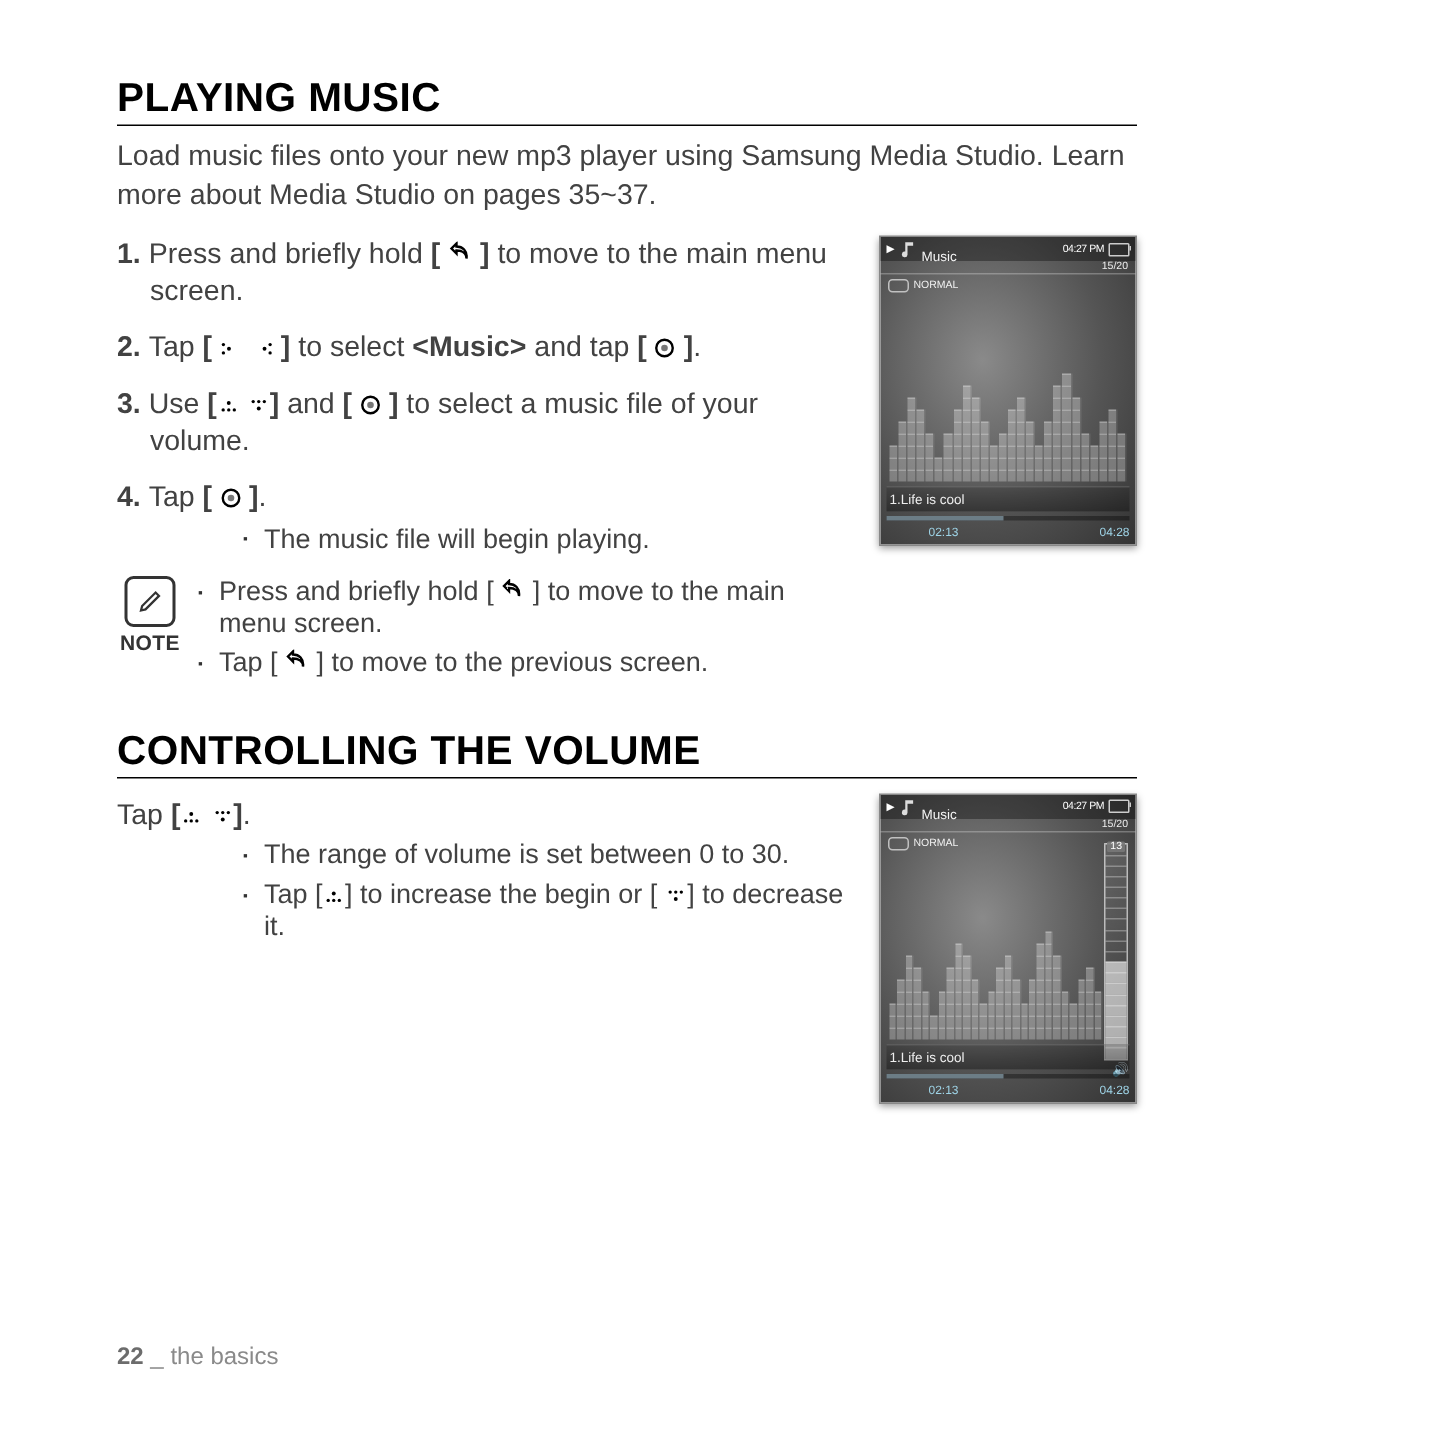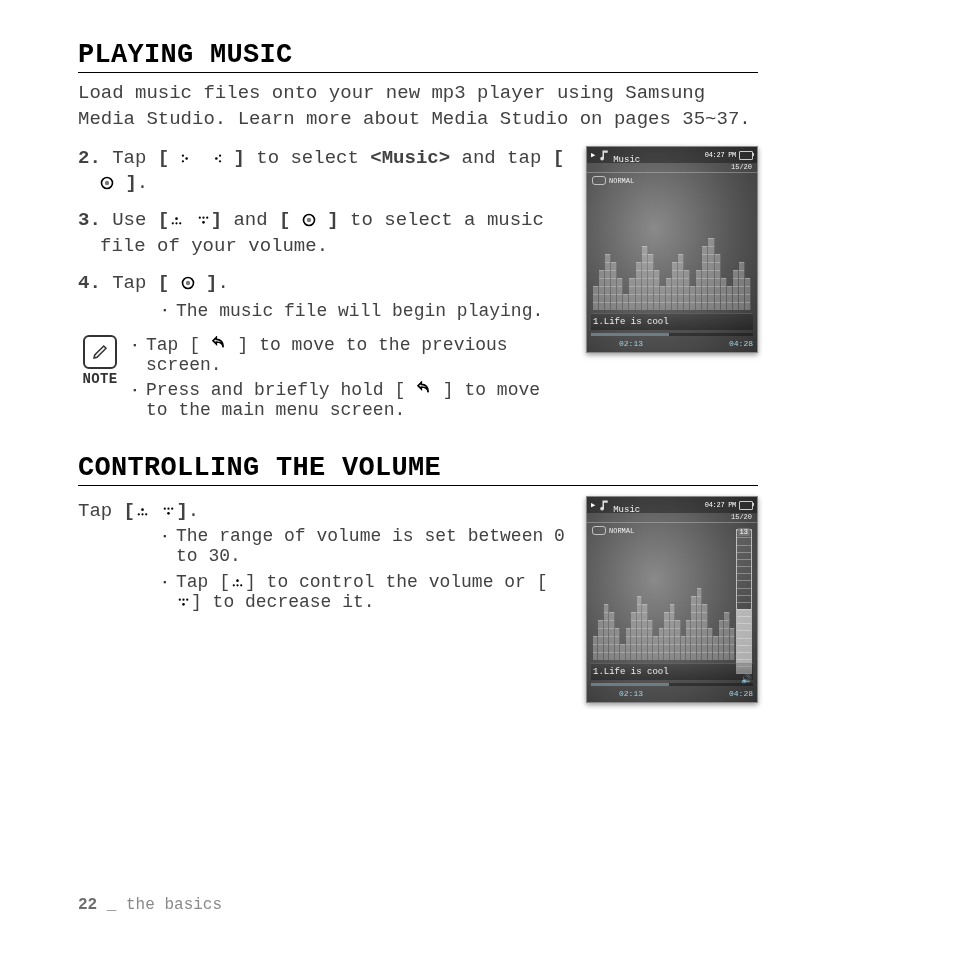--- a/index.html
+++ b/index.html
@@ -1,16 +1,16 @@
 <!DOCTYPE html>
 <html><head>
 <meta charset="utf-8">
 <style>
   html,body{margin:0;padding:0;background:#fff;color:#000;}
-  .page{width:822px;height:954px;padding:40px 64px 30px 78px;box-sizing:border-box;font-family:Liberation Mono, monospace;position:relative;}
+  .page{width:822px;height:954px;padding:50px 64px 30px 78px;box-sizing:border-box;font-family:Liberation Sans, sans-serif;position:relative;}
   h1{font-size:27px;letter-spacing:0.3px;font-weight:700;margin:0 0 6px 0;border-bottom:1.5px solid #000;padding-bottom:2px;}
   .intro{font-size:19px;color:#424242;line-height:1.35;margin:8px 0 10px 0;}
   .row{display:flex;gap:14px;align-items:flex-start;}
   .txtcol{flex:1;}
   ol.steps{margin:4px 0 0 0;padding:0;list-style:none;}
   ol.steps>li{font-size:19px;color:#424242;margin:0 0 12px 0;padding-left:22px;text-indent:-22px;line-height:1.32;}
   ol.steps .num{font-weight:700;}
   ol.steps .b{font-weight:700;}
   .sub{margin:4px 0 0 44px;font-size:18px;color:#424242;}
   .sub li{list-style:none;position:relative;padding-left:14px;margin:0 0 6px 0;}
@@ -65,20 +65,25 @@
 
 <div class="page">
 
   <h1>PLAYING MUSIC</h1>
   <p class="intro">Load music files onto your new mp3 player using Samsung Media Studio. Learn more about Media Studio on pages 35~37.</p>
 
   <div class="row">
     <div class="txtcol">
       <ol class="steps">
         <li>
+          <span class="num">1. </span><span>Press and briefly hold </span><span class="b">[ <svg class="ic ic-back" viewBox="0 0 24 24">
+                <path fill="none" stroke="#000" stroke-width="2.4" d="M8 5v-3l-5 5 5 5v-3c6 0 10 3 10 8 1-8-4-12-10-12z"></path>
+              </svg> ]</span><span> to move to the main menu screen.</span>
+        </li>
+        <li>
           <span class="num">2. </span><span>Tap </span><span class="b">[ <svg class="ic ic-dotsL" viewBox="0 0 16 14">
                 <circle cx="6" cy="7" r="1.4"></circle>
                 <circle cx="2" cy="4" r="1.2"></circle>
                 <circle cx="2" cy="10" r="1.2"></circle>
               </svg> <svg class="ic ic-dotsR" viewBox="0 0 16 14">
                 <circle cx="10" cy="7" r="1.4"></circle>
                 <circle cx="14" cy="4" r="1.2"></circle>
                 <circle cx="14" cy="10" r="1.2"></circle>
               </svg> ]</span><span> to select </span><span class="b">&lt;Music&gt;</span><span> and tap </span><span class="b">[ <svg class="ic ic-circle" viewBox="0 0 14 14">
                 <circle cx="7" cy="7" r="5.5" fill="none" stroke="#000" stroke-width="1.6"></circle>
@@ -115,26 +120,26 @@
       <div class="noteblk">
         <div class="noteicon">
           <div class="box">
               <svg viewBox="0 0 24 24">
                 <path fill="none" stroke="#333" stroke-width="2" d="M4 20l4-1 12-12-3-3-12 12-1 4z"></path>
               </svg>
             </div>
           <div class="lbl">NOTE</div>
         </div>
         <ul class="notelist">
+          <li><span>Press and briefly hold [ </span><svg class="ic ic-back" viewBox="0 0 24 24">
+                <path fill="none" stroke="#000" stroke-width="2.4" d="M8 5v-3l-5 5 5 5v-3c6 0 10 3 10 8 1-8-4-12-10-12z"></path>
+              </svg><span> ] to move to the main menu screen.</span></li>
           <li><span>Tap [ </span><svg class="ic ic-back" viewBox="0 0 24 24">
                 <path fill="none" stroke="#000" stroke-width="2.4" d="M8 5v-3l-5 5 5 5v-3c6 0 10 3 10 8 1-8-4-12-10-12z"></path>
               </svg><span> ] to move to the previous screen.</span></li>
-          <li><span>Press and briefly hold [ </span><svg class="ic ic-back" viewBox="0 0 24 24">
-                <path fill="none" stroke="#000" stroke-width="2.4" d="M8 5v-3l-5 5 5 5v-3c6 0 10 3 10 8 1-8-4-12-10-12z"></path>
-              </svg><span> ] to move to the main menu screen.</span></li>
         </ul>
       </div>
     </div>
 
     <div class="device">
       <div class="d-status">
         <span class="play">▶</span>
         <svg class="d-music-ic" viewBox="0 0 16 16">
             <path fill="#ddd" d="M6 2v8.3A2.5 2.5 0 1 0 8 13V5h5V2z"></path>
           </svg>
@@ -367,21 +372,21 @@
             </svg>]</span><span>.</span>
       </p>
       <ul class="sub" style="margin-left:44px;">
         <li>The range of volume is set between 0 to 30.</li>
         <li>
           <span>Tap [</span><svg class="ic ic-dotsU" viewBox="0 0 16 14">
               <circle cx="4" cy="10" r="1.2"></circle>
               <circle cx="8" cy="10" r="1.2"></circle>
               <circle cx="12" cy="10" r="1.2"></circle>
               <circle cx="8" cy="5" r="1.4"></circle>
-            </svg><span>] to control the volume or [</span> <svg class="ic ic-dotsD" viewBox="0 0 16 14">
+            </svg><span>] to increase the begin or [</span> <svg class="ic ic-dotsD" viewBox="0 0 16 14">
               <circle cx="4" cy="4" r="1.2"></circle>
               <circle cx="8" cy="4" r="1.2"></circle>
               <circle cx="12" cy="4" r="1.2"></circle>
               <circle cx="8" cy="9" r="1.4"></circle>
             </svg><span>] to decrease it.</span>
         </li>
       </ul>
     </div>
 
     <div class="device">

